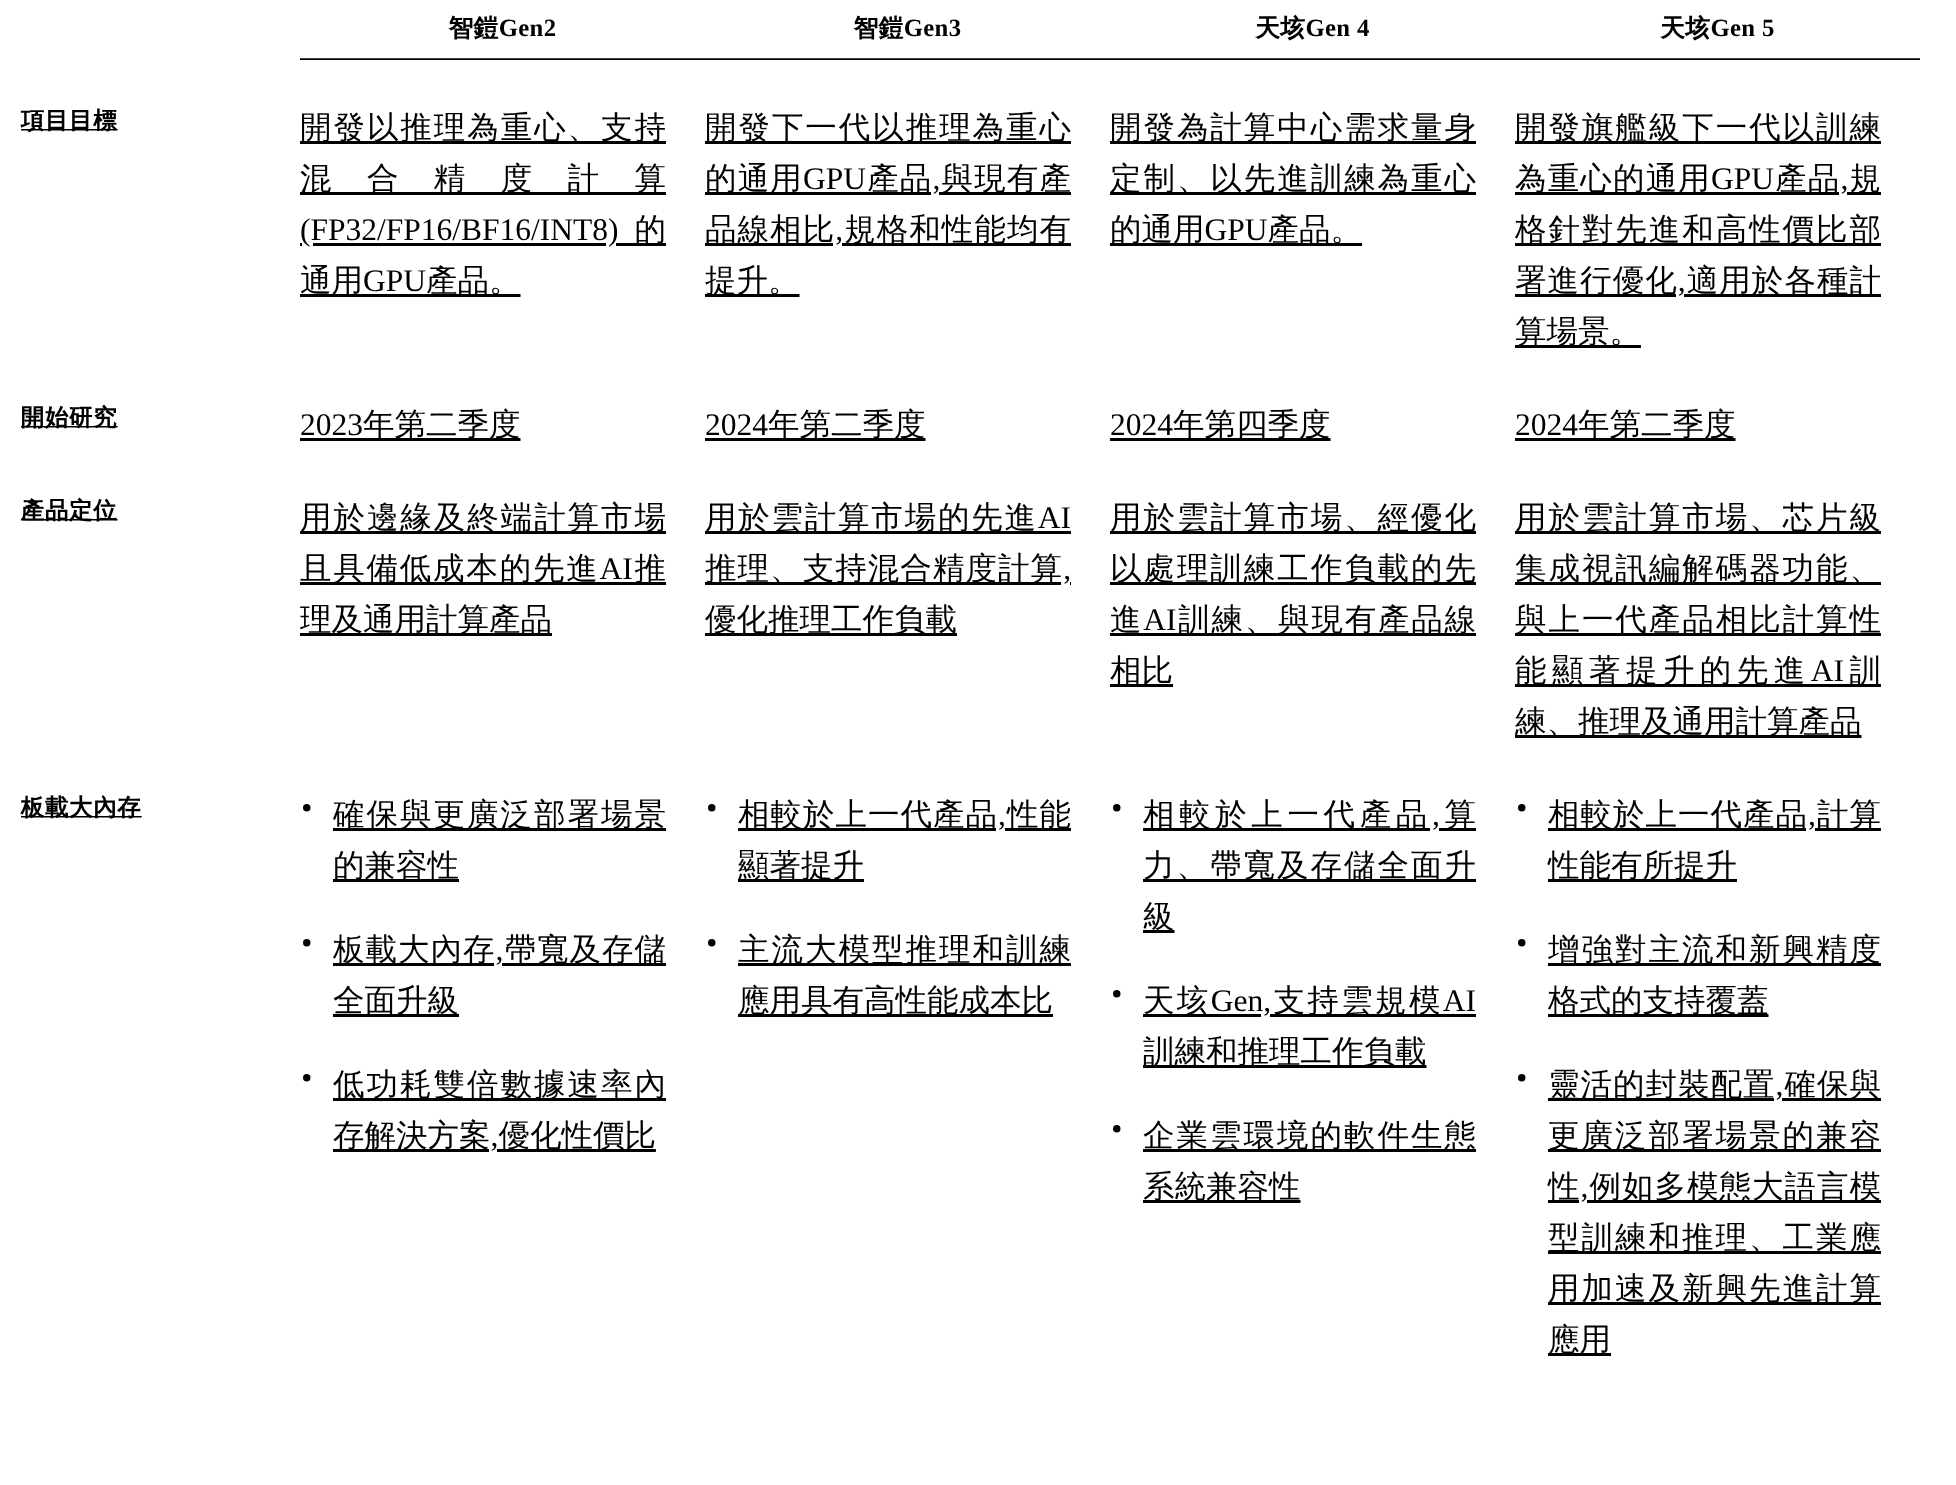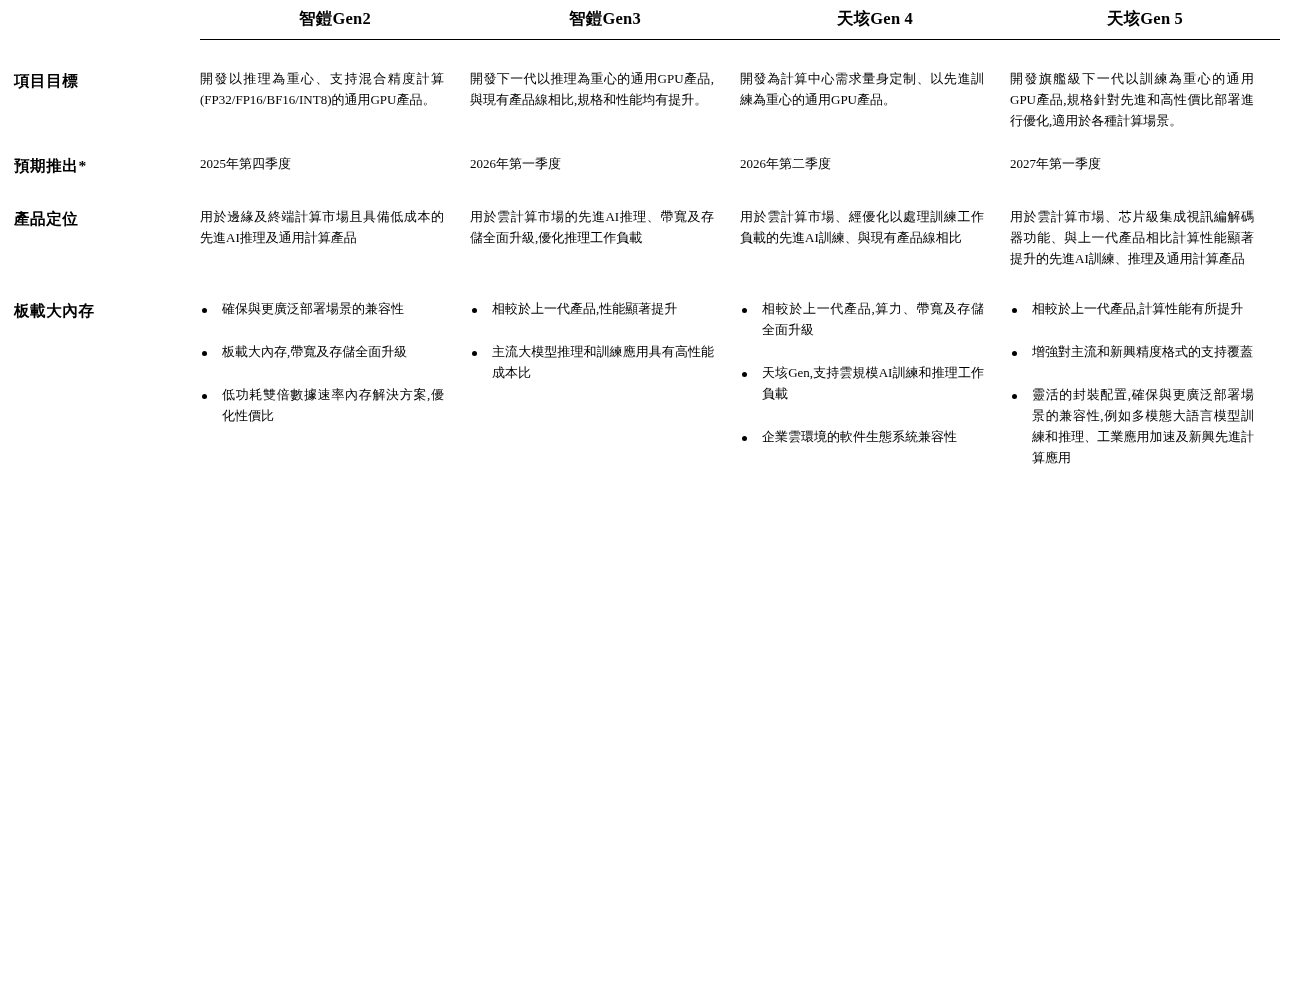--- a/index.html
+++ b/index.html
@@ -42,26 +42,27 @@
     letter-spacing: 0.2px;
   }
   thead th.hdr {
     border-bottom: 1.6px solid #000;
   }
   thead th.blank {
     border-bottom: none;
   }
   tbody td {
     vertical-align: top;
-    font-size: 13px;
+    font-size: 21px;
     line-height: 1.62;
     padding: 0;
   }
   tbody tr > td {
     padding-right: 26px;
+    text-decoration: underline;
   }
   td.rowlabel {
     font-weight: bold;
     font-size: 15.6px;
     white-space: nowrap;
     padding-right: 10px;
     letter-spacing: 0.5px;
   }
   .pad-top-lg { padding-top: 28px; }
   .pad-top-md { padding-top: 22px; }
@@ -129,45 +130,45 @@
           <span class="cell-text">開發下一代以推理為重心的通用GPU產品,與現有產品線相比,規格和性能均有提升。</span>
         </td>
         <td class="pad-top-lg">
           <span class="cell-text">開發為計算中心需求量身定制、以先進訓練為重心的通用GPU產品。</span>
         </td>
         <td class="pad-top-lg">
           <span class="cell-text">開發旗艦級下一代以訓練為重心的通用GPU產品,規格針對先進和高性價比部署進行優化,適用於各種計算場景。</span>
         </td>
       </tr>
 
-
-      <tr>
-        <td class="rowlabel pad-top-md">預期推出*</td>
-        <td class="pad-top-md">
-          <span class="cell-text nowrap">2025年第四季度</span>
-        </td>
-        <td class="pad-top-md">
-          <span class="cell-text nowrap">2026年第一季度</span>
-        </td>
-        <td class="pad-top-md">
-          <span class="cell-text nowrap">2026年第二季度</span>
-        </td>
-        <td class="pad-top-md">
-          <span class="cell-text nowrap">2027年第一季度</span>
-        </td>
-      </tr>
+      <tr>
+        <td class="rowlabel pad-top-lg">開始研究</td>
+        <td class="pad-top-lg">
+          <span class="cell-text nowrap">2023年第二季度</span>
+        </td>
+        <td class="pad-top-lg">
+          <span class="cell-text nowrap">2024年第二季度</span>
+        </td>
+        <td class="pad-top-lg">
+          <span class="cell-text nowrap">2024年第四季度</span>
+        </td>
+        <td class="pad-top-lg">
+          <span class="cell-text nowrap">2024年第二季度</span>
+        </td>
+      </tr>
+
 
 
       <tr>
         <td class="rowlabel pad-top-lg">產品定位</td>
         <td class="pad-top-lg">
           <span class="cell-text">用於邊緣及終端計算市場且具備低成本的先進AI推理及通用計算產品</span>
         </td>
         <td class="pad-top-lg">
-          <span class="cell-text">用於雲計算市場的先進AI推理、帶寬及存儲全面升級,優化推理工作負載</span>
+          <span class="cell-text">用於雲計算市場的先進AI推理、支持混合精度計算,優化推理工作負載</span>
         </td>
         <td class="pad-top-lg">
           <span class="cell-text">用於雲計算市場、經優化以處理訓練工作負載的先進AI訓練、與現有產品線相比</span>
         </td>
         <td class="pad-top-lg">
           <span class="cell-text">用於雲計算市場、芯片級集成視訊編解碼器功能、與上一代產品相比計算性能顯著提升的先進AI訓練、推理及通用計算產品</span>
         </td>
       </tr>
 
       <tr>

